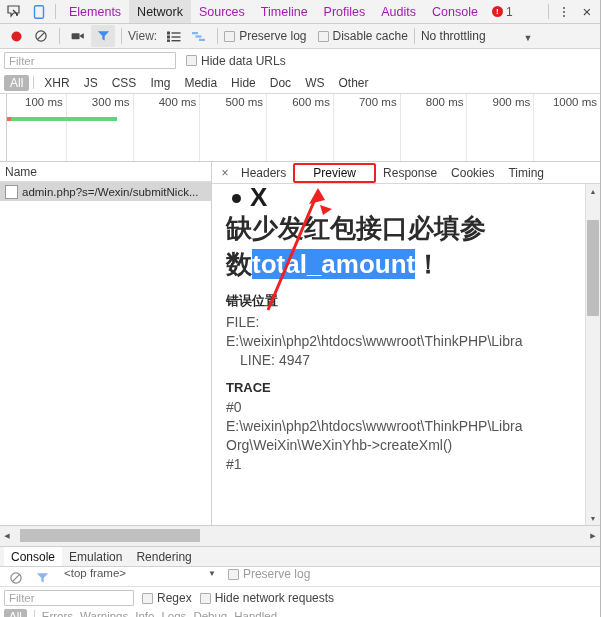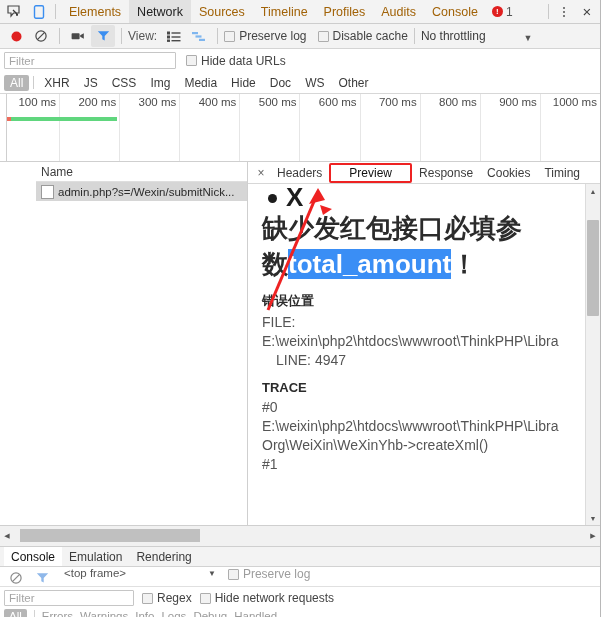--- a/index.html
+++ b/index.html
@@ -52,21 +52,21 @@
   .maintabs {
     display: flex;
     align-items: stretch;
     flex: 1;
     min-width: 0;
   }
   .mtab {
     padding: 0 8px;
     display: flex;
     align-items: center;
-    color: #a16207;
+    color: #a21caf;
     font-size: 12.5px;
     cursor: pointer;
     white-space: nowrap;
   }
   .mtab.sel {
     background: #e2e2e2;
     color: #222;
   }
   .errbadge {
     display: flex;
@@ -298,21 +298,20 @@
     width: 4px;
     background: #ef6b5b;
   }
 
   
   .main {
     flex: 1;
     display: flex;
     min-height: 0;
     background: #fff;
-    margin-left: 36px;
   }
   .reqpane {
     width: 212px;
     min-width: 212px;
     display: flex;
     flex-direction: column;
     border-right: 1px solid #cfcfcf;
     box-sizing: border-box;
     background: #fff;
   }
@@ -763,23 +762,20 @@
     <div class="tchip">Hide</div>
     <div class="tchip">Doc</div>
     <div class="tchip">WS</div>
     <div class="tchip">Other</div>
   </div>
 
   <div class="overview">
     <div class="ovgrid">
       <div class="ovcell">
           <span class="ovlabel">100 ms</span>
-        </div>
-      <div class="ovcell">
-          <span class="ovlabel">200 ms</span>
         </div>
       <div class="ovcell">
           <span class="ovlabel">300 ms</span>
         </div>
       <div class="ovcell">
           <span class="ovlabel">400 ms</span>
         </div>
       <div class="ovcell">
           <span class="ovlabel">500 ms</span>
         </div>

